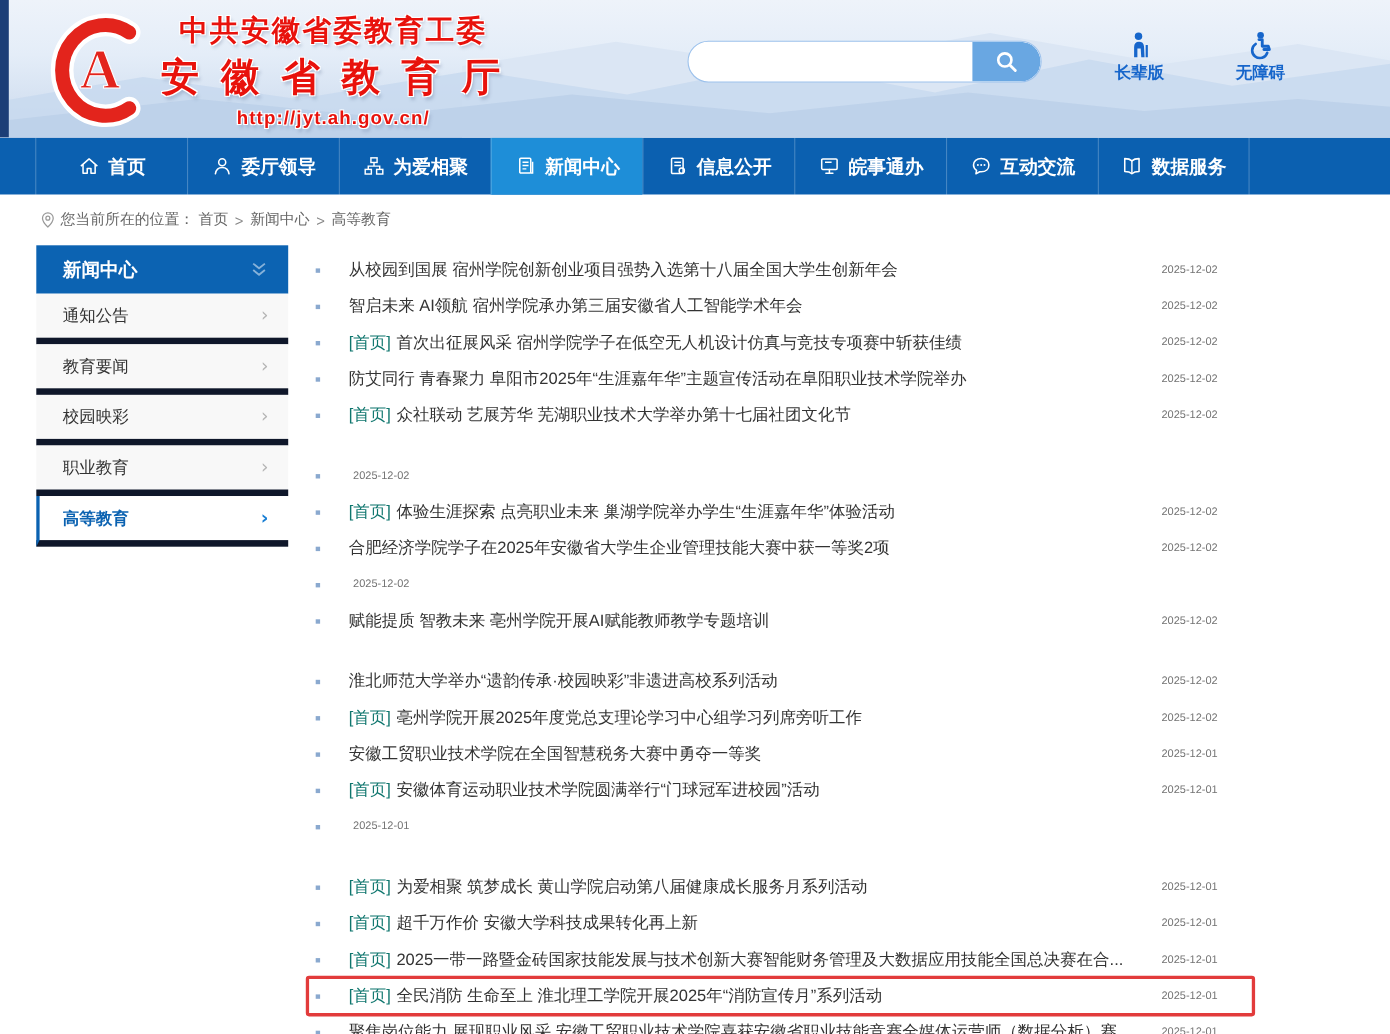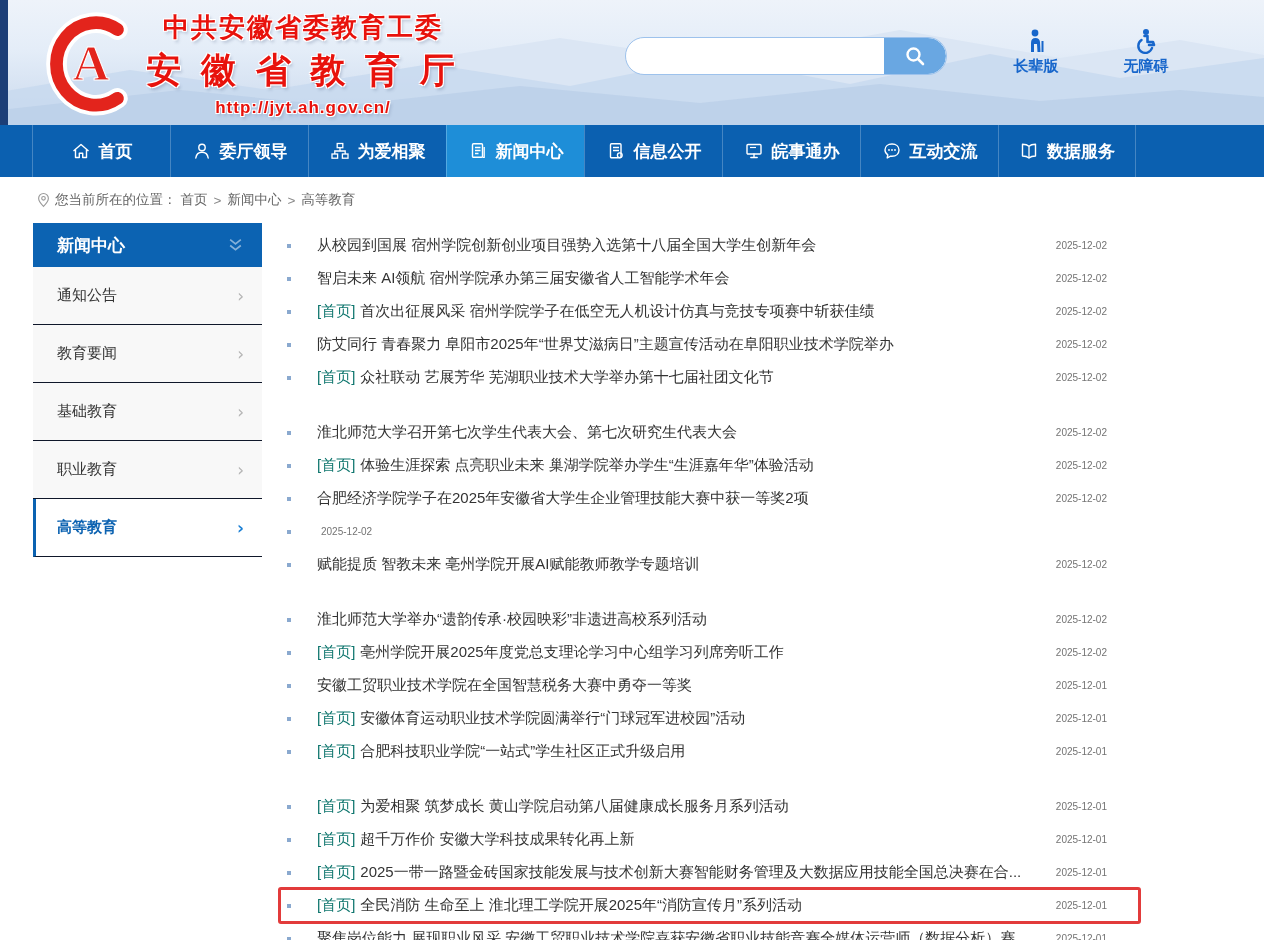--- a/index.html
+++ b/index.html
@@ -40,21 +40,21 @@
     color:#666; font-size:13.5px; gap:4px; background:#fff; }
   .crumb-sep { color:#888; margin:0 2px; }
   .crumb { color:#666; }
 
   
   .main { display:flex; padding-left:33px; align-items:flex-start; }
 
   .sidebar { width:229px; flex:none; }
   .side-title { height:44px; background:#0c63b2; color:#fff; font-size:17px; font-weight:bold;
     display:flex; align-items:center; justify-content:space-between; padding:0 18px 0 24px; }
-  .side-item { height:58px; background:#f8f8f8; border-bottom:1px solid #0f172a;
+  .side-item { height:46px; background:#f8f8f8; border-bottom:6px solid #0f172a;
     display:flex; align-items:center; justify-content:space-between; padding:0 18px 0 24px;
     font-size:15px; color:#333; cursor:pointer; }
   .side-item .chev { color:#b5b5b5; font-size:17px; font-family:"DejaVu Sans",sans-serif; }
   .side-item.active { background:#fff; color:#0b62b1; font-weight:bold;
     border-left:3px solid #0b62b1; padding-left:21px; }
   .side-item.active .chev { color:#1a7fd4; }
 
   .news { margin-left:19px; width:856px; padding-top:6px; }
   .news-group { margin-bottom:22px; }
   .news-row { height:33px; display:flex; align-items:center; padding-right:30px; position:relative; }
@@ -208,21 +208,21 @@
     </div>
     <a class="side-item">
       <span>通知公告</span>
       <span class="chev">›</span>
     </a>
     <a class="side-item">
       <span>教育要闻</span>
       <span class="chev">›</span>
     </a>
     <a class="side-item">
-      <span>基础教育</span>
+      <span>校园映彩</span>
       <span class="chev">›</span>
     </a>
     <a class="side-item">
       <span>职业教育</span>
       <span class="chev">›</span>
     </a>
     <a class="side-item active">
       <span>高等教育</span>
       <span class="chev">›</span>
     </a>
@@ -240,33 +240,32 @@
           <a class="news-title">智启未来 AI领航 宿州学院承办第三届安徽省人工智能学术年会</a>
           <span class="news-date">2025-12-02</span>
         </div>
         <div class="news-row">
           <span class="bullet"></span>
           <a class="news-title"><span class="news-tag">[首页]</span>首次出征展风采 宿州学院学子在低空无人机设计仿真与竞技专项赛中斩获佳绩</a>
           <span class="news-date">2025-12-02</span>
         </div>
         <div class="news-row">
           <span class="bullet"></span>
-          <a class="news-title">防艾同行 青春聚力 阜阳市2025年“世界艾滋病日”主题宣传活动在阜阳职业技术学院举办</a>
+          <a class="news-title">防艾同行 青春聚力 阜阳市2025年“生涯嘉年华”主题宣传活动在阜阳职业技术学院举办</a>
           <span class="news-date">2025-12-02</span>
         </div>
         <div class="news-row">
           <span class="bullet"></span>
           <a class="news-title"><span class="news-tag">[首页]</span>众社联动 艺展芳华 芜湖职业技术大学举办第十七届社团文化节</a>
           <span class="news-date">2025-12-02</span>
         </div>
       </div>
       <div class="news-group">
         <div class="news-row">
           <span class="bullet"></span>
-          <a class="news-title">淮北师范大学召开第七次学生代表大会、第七次研究生代表大会</a>
           <span class="news-date">2025-12-02</span>
         </div>
         <div class="news-row">
           <span class="bullet"></span>
           <a class="news-title"><span class="news-tag">[首页]</span>体验生涯探索 点亮职业未来 巢湖学院举办学生“生涯嘉年华”体验活动</a>
           <span class="news-date">2025-12-02</span>
         </div>
         <div class="news-row">
           <span class="bullet"></span>
           <a class="news-title">合肥经济学院学子在2025年安徽省大学生企业管理技能大赛中获一等奖2项</a>
@@ -298,21 +297,20 @@
           <a class="news-title">安徽工贸职业技术学院在全国智慧税务大赛中勇夺一等奖</a>
           <span class="news-date">2025-12-01</span>
         </div>
         <div class="news-row">
           <span class="bullet"></span>
           <a class="news-title"><span class="news-tag">[首页]</span>安徽体育运动职业技术学院圆满举行“门球冠军进校园”活动</a>
           <span class="news-date">2025-12-01</span>
         </div>
         <div class="news-row">
           <span class="bullet"></span>
-          <a class="news-title"><span class="news-tag">[首页]</span>合肥科技职业学院“一站式”学生社区正式升级启用</a>
           <span class="news-date">2025-12-01</span>
         </div>
       </div>
       <div class="news-group">
         <div class="news-row">
           <span class="bullet"></span>
           <a class="news-title"><span class="news-tag">[首页]</span>为爱相聚 筑梦成长 黄山学院启动第八届健康成长服务月系列活动</a>
           <span class="news-date">2025-12-01</span>
         </div>
         <div class="news-row">

